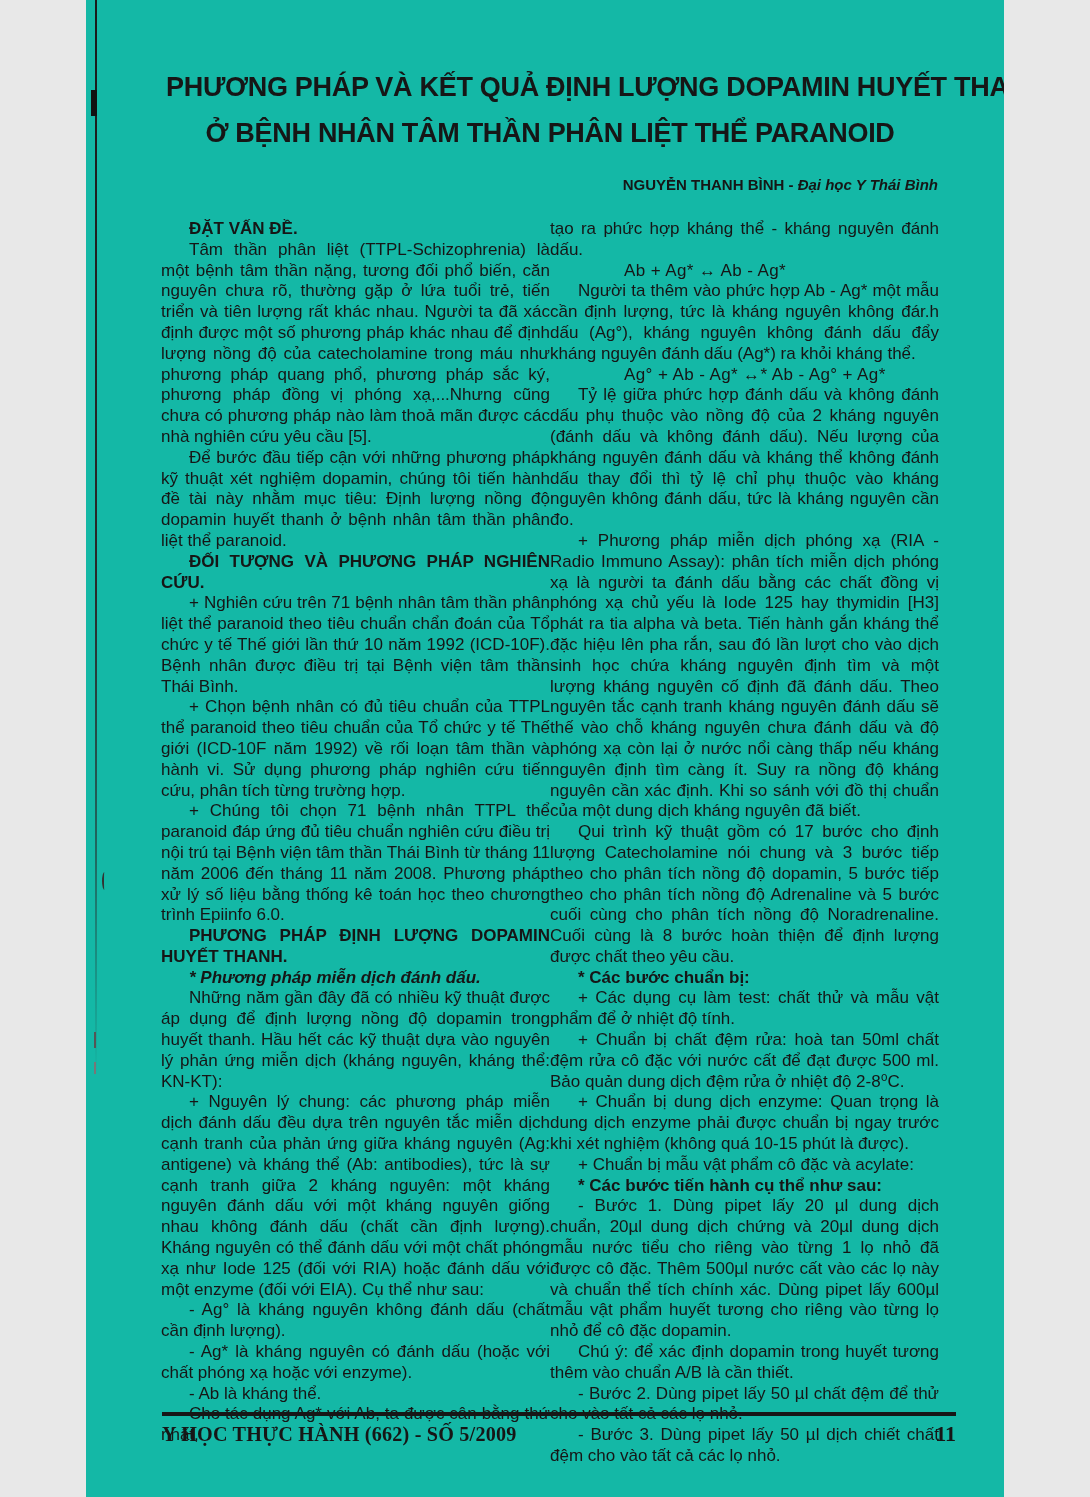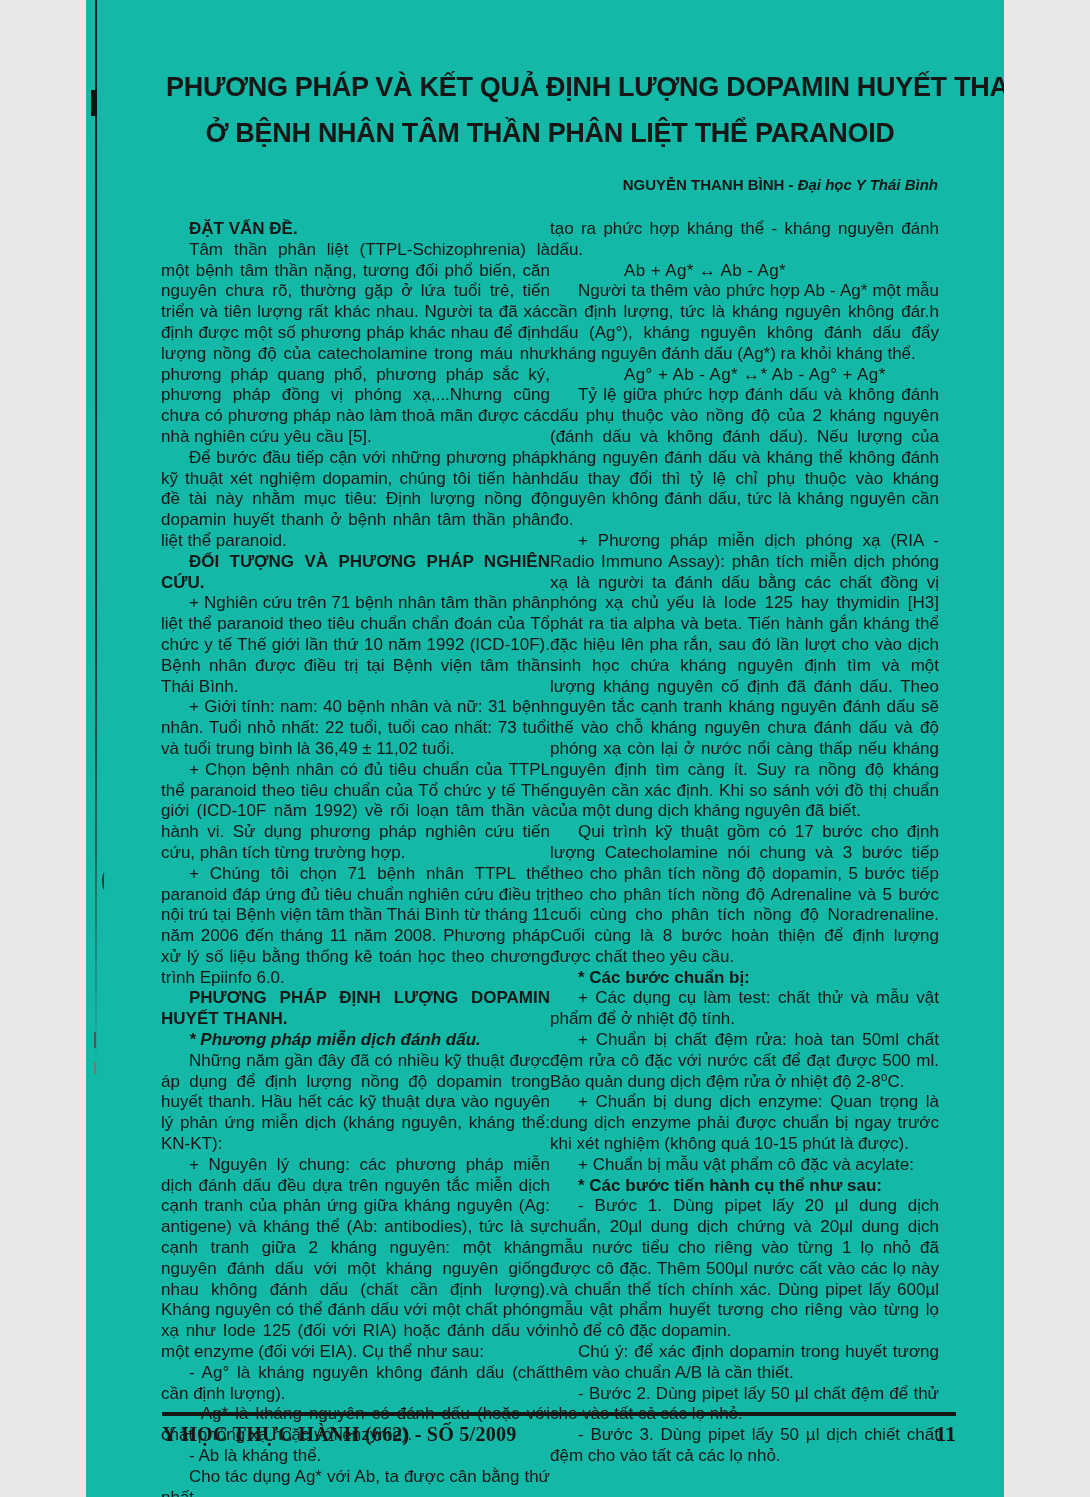--- a/index.html
+++ b/index.html
@@ -91,21 +91,20 @@
     <span>NGUYỄN THANH BÌNH - </span><span class="affil">Đại học Y Thái Bình</span>
   </div>
 
   <div class="columns">
     <div class="col">
         <p class="blk heading">ĐẶT VẤN ĐỀ.</p>
         <p class="blk para">Tâm thần phân liệt (TTPL-Schizophrenia) là một bệnh tâm thần nặng, tương đối phổ biến, căn nguyên chưa rõ, thường gặp ở lứa tuổi trẻ, tiến triển và tiên lượng rất khác nhau. Người ta đã xác định được một số phương pháp khác nhau để định lượng nồng độ của catecholamine trong máu như phương pháp quang phổ, phương pháp sắc ký, phương pháp đồng vị phóng xạ,...Nhưng cũng chưa có phương pháp nào làm thoả mãn được các nhà nghiên cứu yêu cầu [5].</p>
         <p class="blk para">Để bước đầu tiếp cận với những phương pháp kỹ thuật xét nghiệm dopamin, chúng tôi tiến hành đề tài này nhằm mục tiêu: Định lượng nồng độ dopamin huyết thanh ở bệnh nhân tâm thần phân liệt thể paranoid.</p>
         <p class="blk heading">ĐỐI TƯỢNG VÀ PHƯƠNG PHÁP NGHIÊN CỨU.</p>
         <p class="blk para">+ Nghiên cứu trên 71 bệnh nhân tâm thần phân liệt thể paranoid theo tiêu chuẩn chẩn đoán của Tổ chức y tế Thế giới lần thứ 10 năm 1992 (ICD-10F). Bệnh nhân được điều trị tại Bệnh viện tâm thần Thái Bình.</p>
-        <p class="blk para">+ Giới tính: nam: 40 bệnh nhân và nữ: 31 bệnh nhân. Tuổi nhỏ nhất: 22 tuổi, tuổi cao nhất: 73 tuổi và tuổi trung bình là 36,49 ± 11,02 tuổi.</p>
         <p class="blk para">+ Chọn bệnh nhân có đủ tiêu chuẩn của TTPL thể paranoid theo tiêu chuẩn của Tổ chức y tế Thế giới (ICD-10F năm 1992) về rối loạn tâm thần và hành vi. Sử dụng phương pháp nghiên cứu tiến cứu, phân tích từng trường hợp.</p>
         <p class="blk para">+ Chúng tôi chọn 71 bệnh nhân TTPL thể paranoid đáp ứng đủ tiêu chuẩn nghiên cứu điều trị nội trú tại Bệnh viện tâm thần Thái Bình từ tháng 11 năm 2006 đến tháng 11 năm 2008. Phương pháp xử lý số liệu bằng thống kê toán học theo chương trình Epiinfo 6.0.</p>
         <p class="blk heading">PHƯƠNG PHÁP ĐỊNH LƯỢNG DOPAMIN HUYẾT THANH.</p>
         <p class="blk subheading">* Phương pháp miễn dịch đánh dấu.</p>
         <p class="blk para">Những năm gần đây đã có nhiều kỹ thuật được áp dụng để định lượng nồng độ dopamin trong huyết thanh. Hầu hết các kỹ thuật dựa vào nguyên lý phản ứng miễn dịch (kháng nguyên, kháng thể: KN-KT):</p>
         <p class="blk para">+ Nguyên lý chung: các phương pháp miễn dịch đánh dấu đều dựa trên nguyên tắc miễn dịch cạnh tranh của phản ứng giữa kháng nguyên (Ag: antigene) và kháng thể (Ab: antibodies), tức là sự cạnh tranh giữa 2 kháng nguyên: một kháng nguyên đánh dấu với một kháng nguyên giống nhau không đánh dấu (chất cần định lượng). Kháng nguyên có thể đánh dấu với một chất phóng xạ như Iode 125 (đối với RIA) hoặc đánh dấu với một enzyme (đối với EIA). Cụ thể như sau:</p>
         <p class="blk para">- Ag° là kháng nguyên không đánh dấu (chất cần định lượng).</p>
         <p class="blk para">- Ag* là kháng nguyên có đánh dấu (hoặc với chất phóng xạ hoặc với enzyme).</p>
         <p class="blk para">- Ab là kháng thể.</p>
         <p class="blk para">Cho tác dụng Ag* với Ab, ta được cân bằng thứ nhất,</p>

